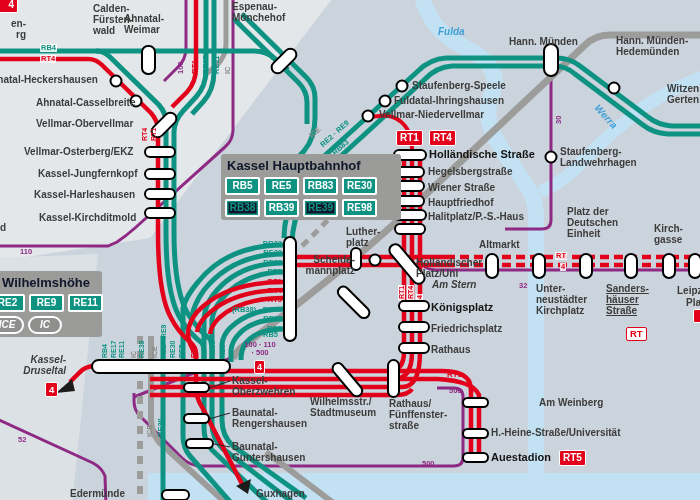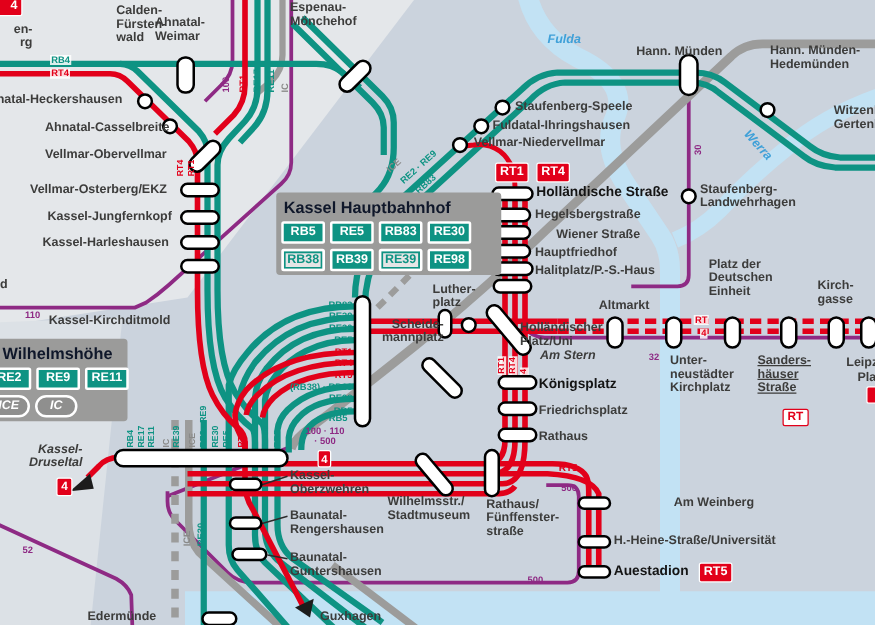--- a/index.html
+++ b/index.html
@@ -21,21 +21,21 @@
   .v{transform-origin:0 0;transform:rotate(-90deg);}
   .d45{transform-origin:0 0;transform:rotate(-42deg);}
   .bdg{position:absolute;font:700 10px/14px "Liberation Sans",sans-serif;color:#fff;
        background:#e2001a;border:1.5px solid #fff;border-radius:2px;padding:0 3px;z-index:6;}
   .bdg.ol{background:#fff;color:#e2001a;border:1.5px solid #e2001a;font-size:9.5px;line-height:12px;}
   .box{position:absolute;background:#9b9b9a;border-radius:3px;padding:3px 4px;z-index:7;}
   .box .ttl{font:700 13px/16px "Liberation Sans",sans-serif;color:#0f172a;padding:1px 2px 3px;}
   .brow{display:flex;gap:4px;margin-bottom:4px;}
   .tb{display:inline-block;min-width:27px;text-align:center;font:700 10px/14px "Liberation Sans",sans-serif;
       color:#fff;background:#0e9383;border:2px solid #fff;border-radius:2px;padding:0 2px;}
-  .tb.ol{background:#e5e5e5;color:#0e9383;box-shadow:inset 0 0 0 1.5px #0e9383;}
+  .tb.ol{background:#0f172a;color:#0e9383;box-shadow:inset 0 0 0 1.5px #0e9383;}
   .ov{display:inline-block;min-width:24px;text-align:center;font:700 10px/14px "Liberation Sans",sans-serif;
       font-style:italic;color:#fff;background:#8f8f8e;border:2px solid #fff;border-radius:10px;padding:0 3px;}
   .stack{position:absolute;left:208px;top:239px;width:74px;text-align:right;z-index:5;}
   .stack span{display:block;font:700 7.5px/9.4px "Liberation Sans",sans-serif;white-space:nowrap;}
 </style>
 </head>
 <body>
 <div id="map">
 
 <svg id="rails" width="700" height="500" viewBox="0 0 700 500">
@@ -184,34 +184,34 @@
 <div class="lbl c" style="left:124px;top:13px;width:72px;">Ahnatal-
 Weimar</div>
 <div class="lbl r" style="left:-4px;top:18px;width:30px;">en-
 rg</div>
 <div class="lbl" style="left:-16px;top:74px;">Ahnatal-Heckershausen</div>
 <div class="lbl" style="left:0;top:97px;margin-left:36px;">Ahnatal-Casselbreite</div>
 <div class="lbl" style="left:36px;top:118px;">Vellmar-Obervellmar</div>
 <div class="lbl" style="left:24px;top:146px;">Vellmar-Osterberg/EKZ</div>
 <div class="lbl" style="left:38px;top:168px;">Kassel-Jungfernkopf</div>
 <div class="lbl" style="left:34px;top:189px;">Kassel-Harleshausen</div>
-<div class="lbl" style="left:39px;top:212px;margin-top:39px;">Kassel-Kirchditmold</div>
+<div class="lbl" style="left:39px;top:212px;">Kassel-Kirchditmold</div>
 <div class="lbl" style="left:232px;top:1px;">Espenau-
 Mönchehof</div>
 <div class="lbl" style="left:412px;top:80px;">Staufenberg-Speele</div>
 <div class="lbl" style="left:394px;top:95px;">Fuldatal-Ihringshausen</div>
 <div class="lbl" style="left:379px;top:109px;">Vellmar-Niedervellmar</div>
 <div class="lbl" style="left:509px;top:36px;">Hann. Münden</div>
 <div class="lbl" style="left:616px;top:35px;">Hann. Münden-
 Hedemünden</div>
 <div class="lbl" style="left:667px;top:83px;">Witzenhausen
 Gertenbach</div>
 <div class="lbl big" style="left:429px;top:148px;">Holländische Straße</div>
 <div class="lbl" style="left:428px;top:166px;">Hegelsbergstraße</div>
-<div class="lbl" style="left:445px;top:182px;">Wiener Straße</div>
+<div class="lbl" style="left:428px;top:182px;">Wiener Straße</div>
 <div class="lbl" style="left:428px;top:197px;">Hauptfriedhof</div>
 <div class="lbl" style="left:428px;top:211px;">Halitplatz/P.-S.-Haus</div>
 <div class="lbl" style="left:416px;top:225px;margin-top:32px;">Holländischer
 Platz/Uni</div>
 <div class="lbl" style="left:560px;top:146px;">Staufenberg-
 Landwehrhagen</div>
 <div class="lbl c" style="left:346px;top:226px;width:48px;">Luther-
 platz</div>
 <div class="lbl r" style="left:290px;top:254px;width:65px;">Scheide-
 mannplatz</div>

